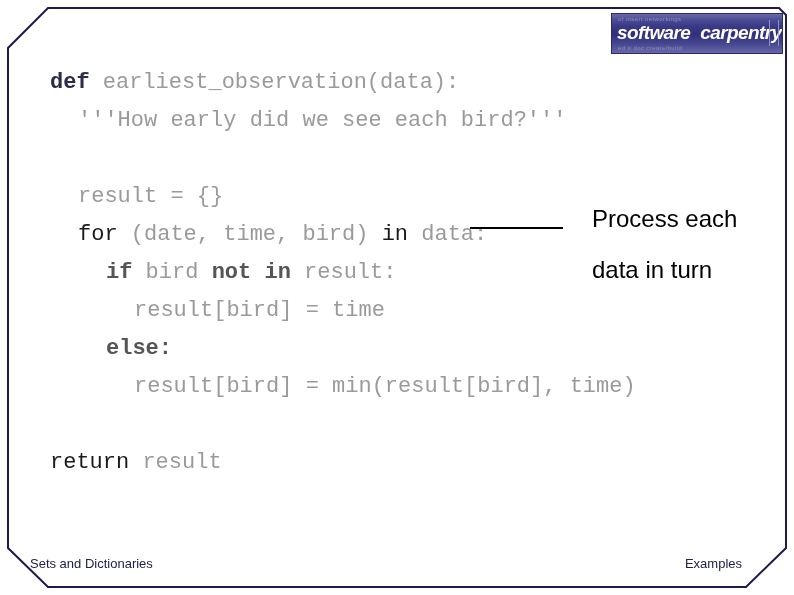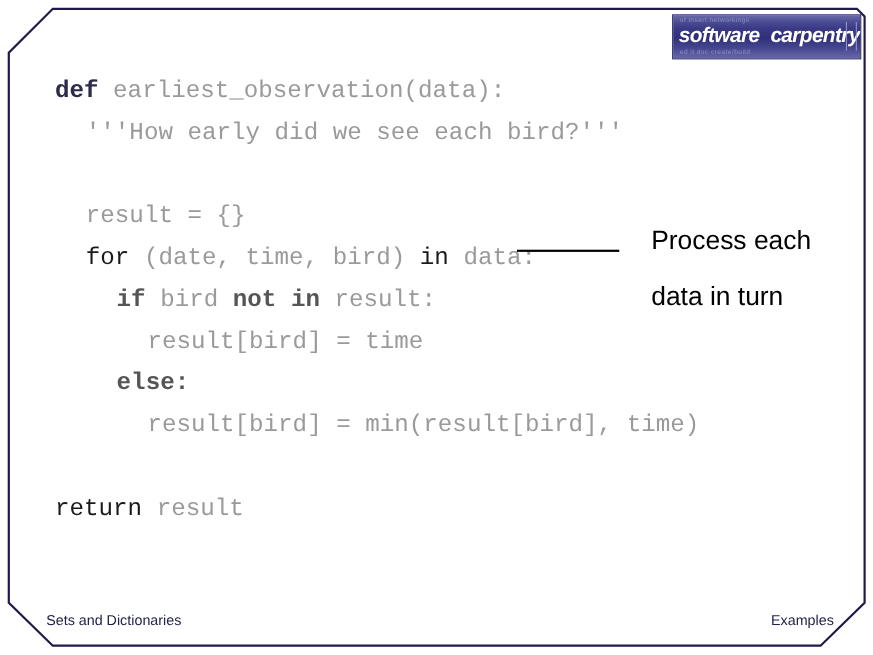--- a/index.html
+++ b/index.html
@@ -139,22 +139,22 @@
   }
 
   
   .footer-text {
     position: absolute;
     bottom: 24px;
     font-family: "Liberation Sans", sans-serif;
     font-size: 13px;
     color: #22224a;
   }
-  #footer-left  { left: 42px; margin-top: 28px; }
-  #footer-right { right: 36px; }
+  #footer-left  { left: 30px; margin-top: 28px; }
+  #footer-right { right: 52px; }
 </style>
 </head>
 <body>
 
 <div id="slide">
 
   <svg id="frame" viewBox="0 0 794 595" width="794" height="595" aria-hidden="true">
     <polygon points="48,8 779,8 786,15 786,548 746,587 48,587 8,548 8,48" fill="none" stroke="#201a4a" stroke-width="2"></polygon>
   </svg>
 

